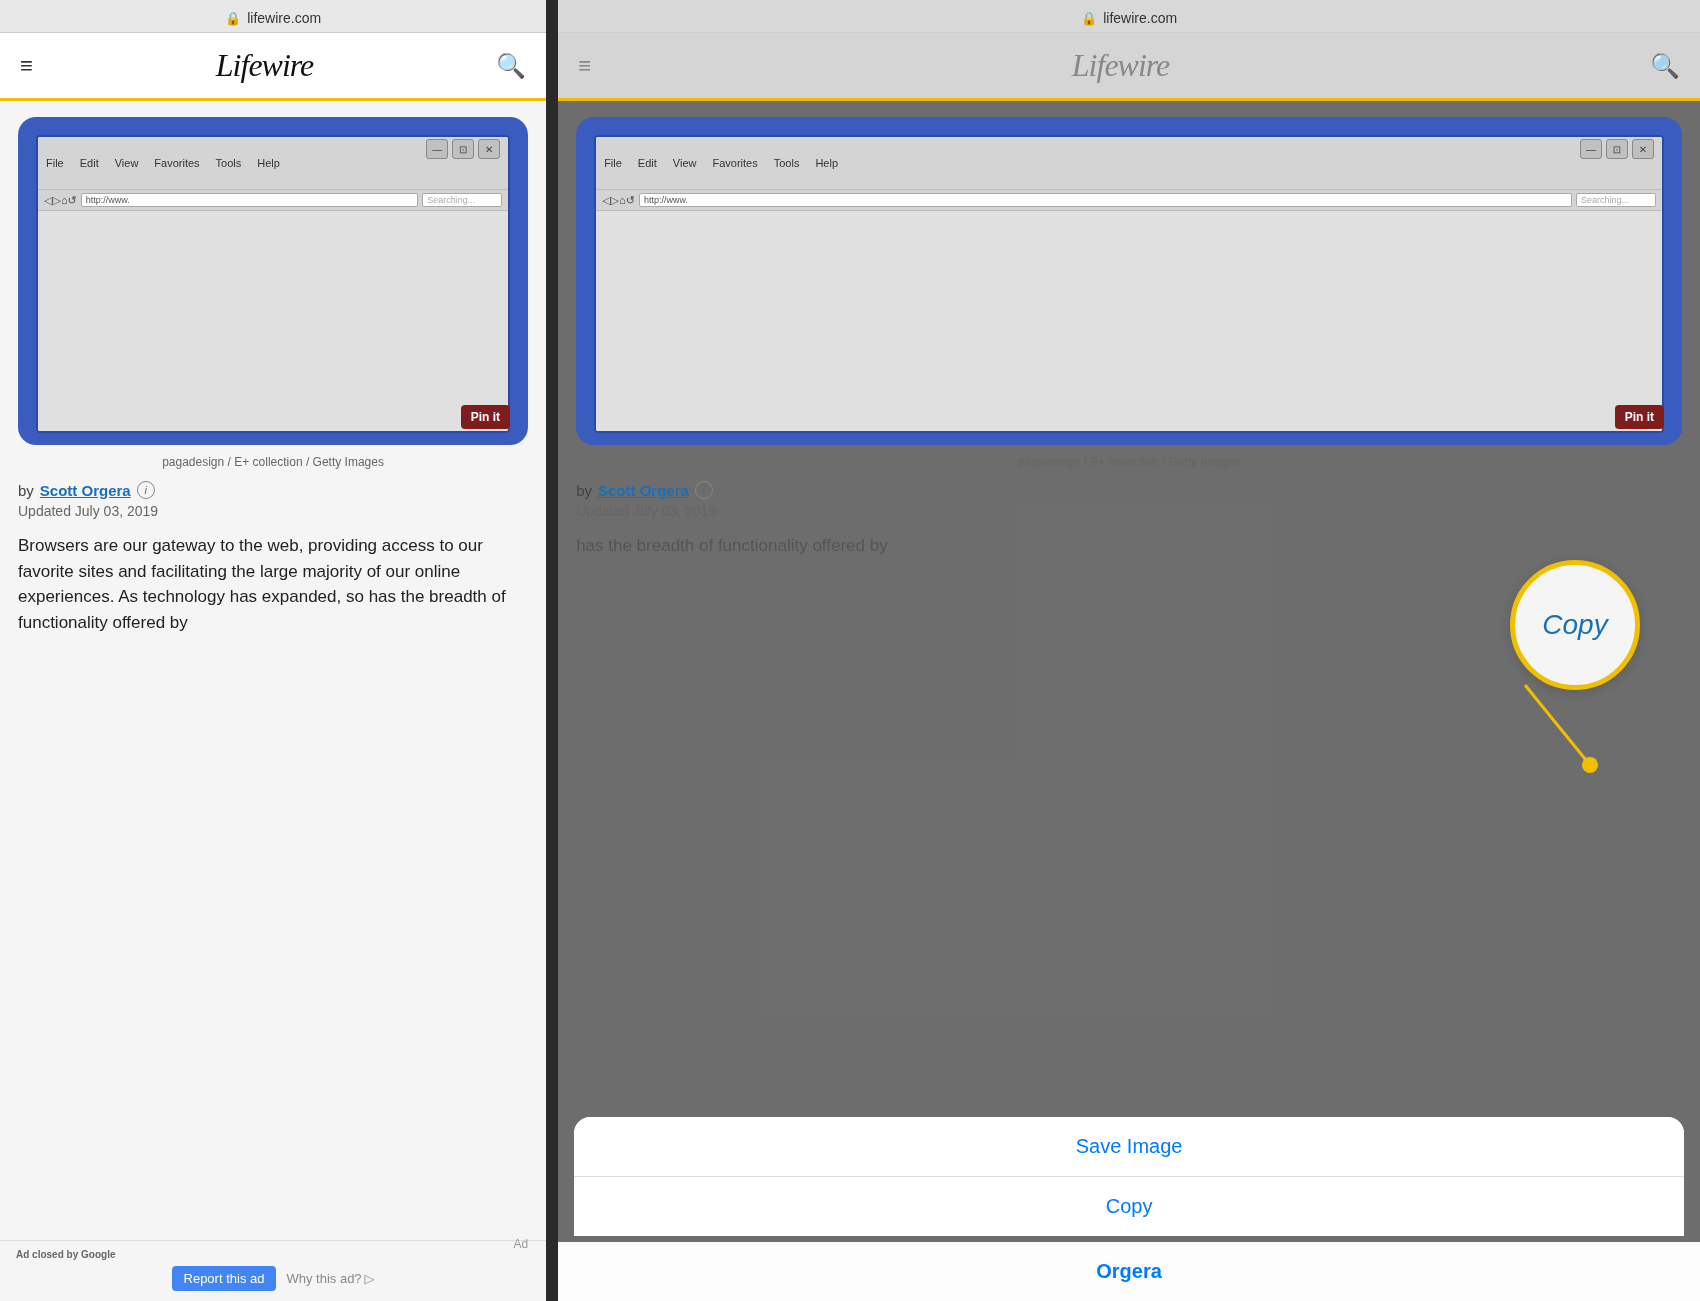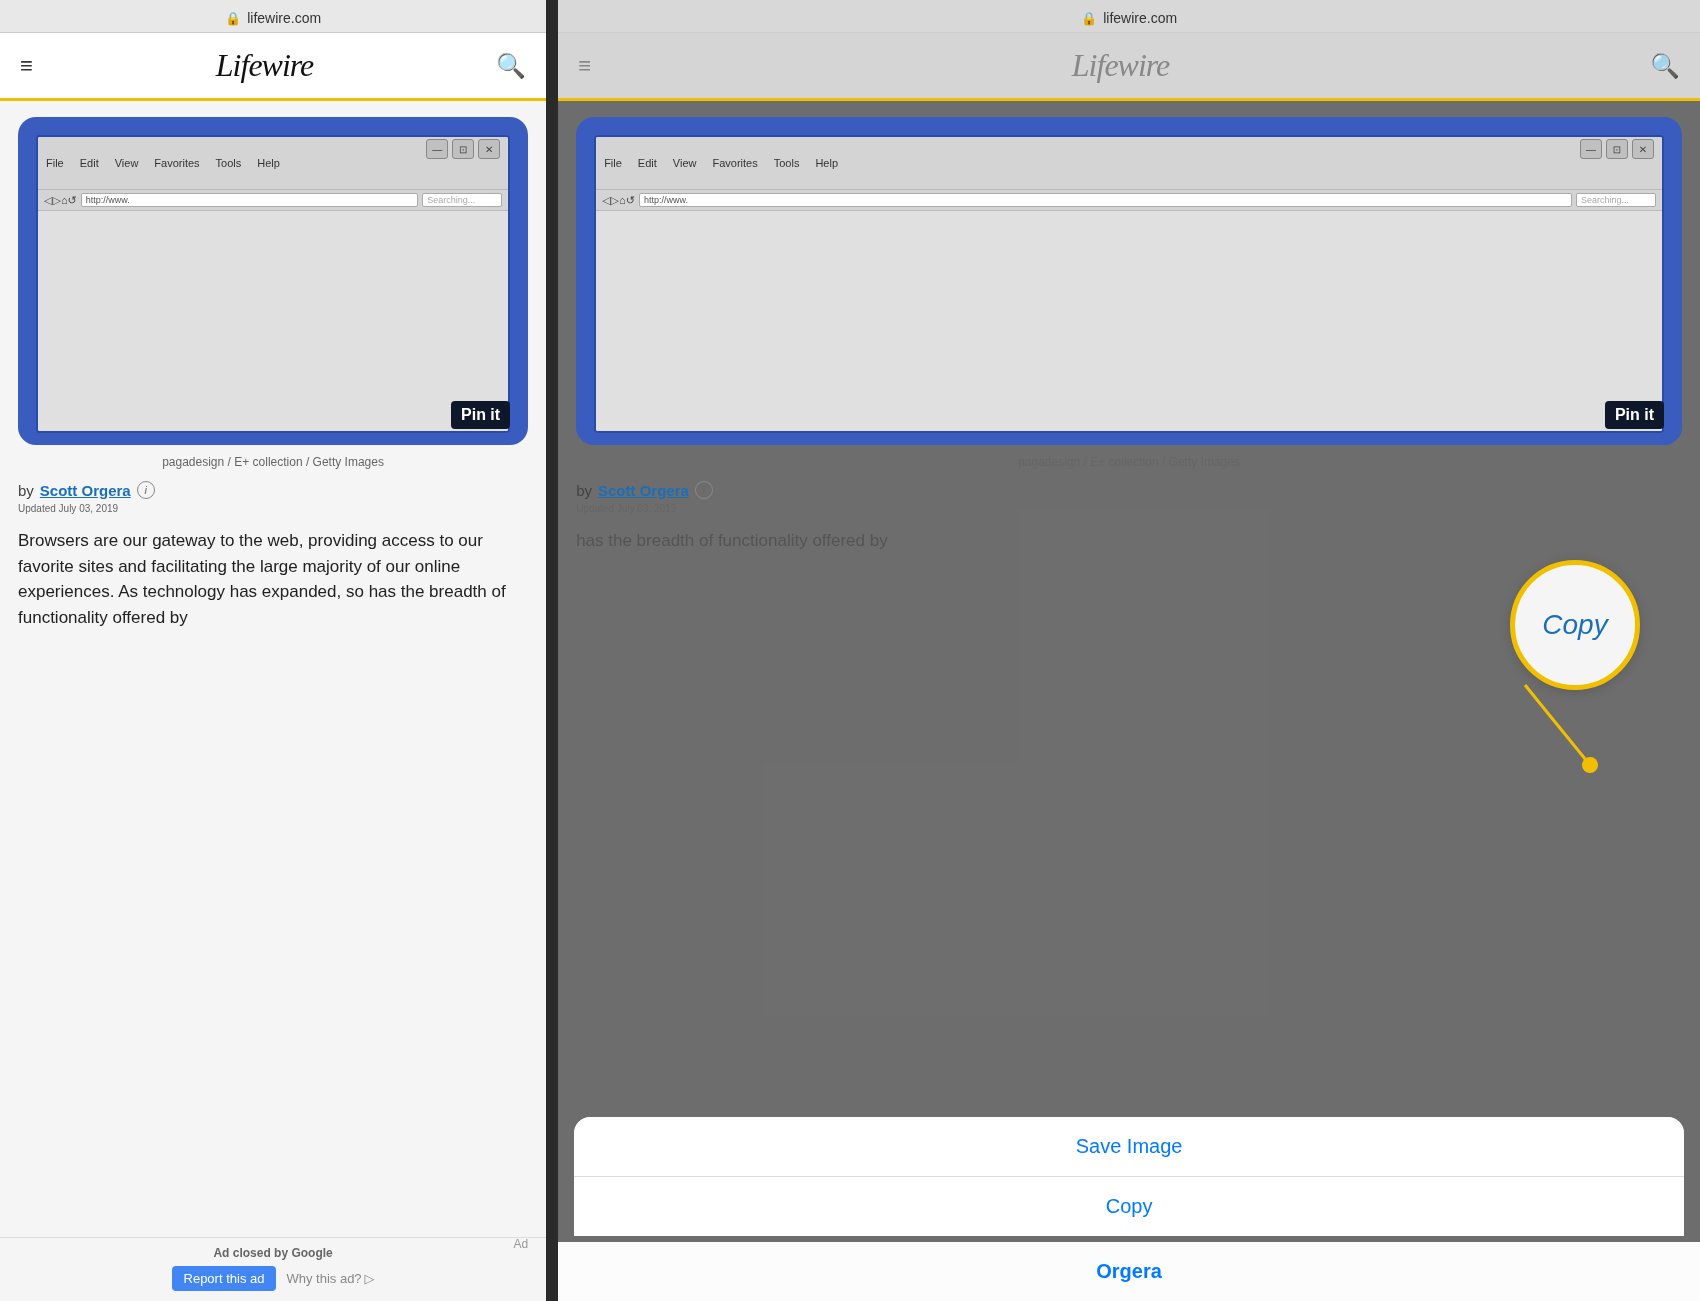--- a/index.html
+++ b/index.html
@@ -160,23 +160,23 @@
       display: inline-flex;
       align-items: center;
       justify-content: center;
       font-size: 10px;
       color: #444;
     }
     .pin-it-btn {
       position: absolute;
       bottom: 16px;
       right: 18px;
-      background: #0f172a;
+      background: #7f1d1d;
       color: #fff;
-      font-size: 16px;
+      font-size: 12px;
       font-weight: bold;
       padding: 5px 10px;
       border-radius: 4px;
     }
     .image-credit {
       text-align: center;
       font-size: 12px;
       color: #666;
       margin-bottom: 12px;
     }
@@ -201,43 +201,42 @@
       border: 1.5px solid #888;
       border-radius: 50%;
       display: inline-flex;
       align-items: center;
       justify-content: center;
       font-size: 11px;
       color: #666;
       font-style: italic;
     }
     .article-date {
-      font-size: 10px;
+      font-size: 14px;
       color: #666;
       margin-bottom: 14px;
     }
     .article-body {
       font-size: 17px;
       line-height: 1.5;
       color: #222;
     }
 
     
     .ad-footer {
       position: absolute;
       bottom: 0;
       left: 0;
       right: 0;
       background: #f5f5f5;
       padding: 8px 16px 10px;
       border-top: 1px solid #ddd;
     }
     .ad-closed {
-      text-align: center;
-      font-size: 12px;
+      font-size: 10px;
       color: #888;
       margin-bottom: 6px;
     }
     .ad-closed span {
       font-weight: bold;
       color: #666;
     }
     .ad-actions {
       display: flex;
       align-items: center;

